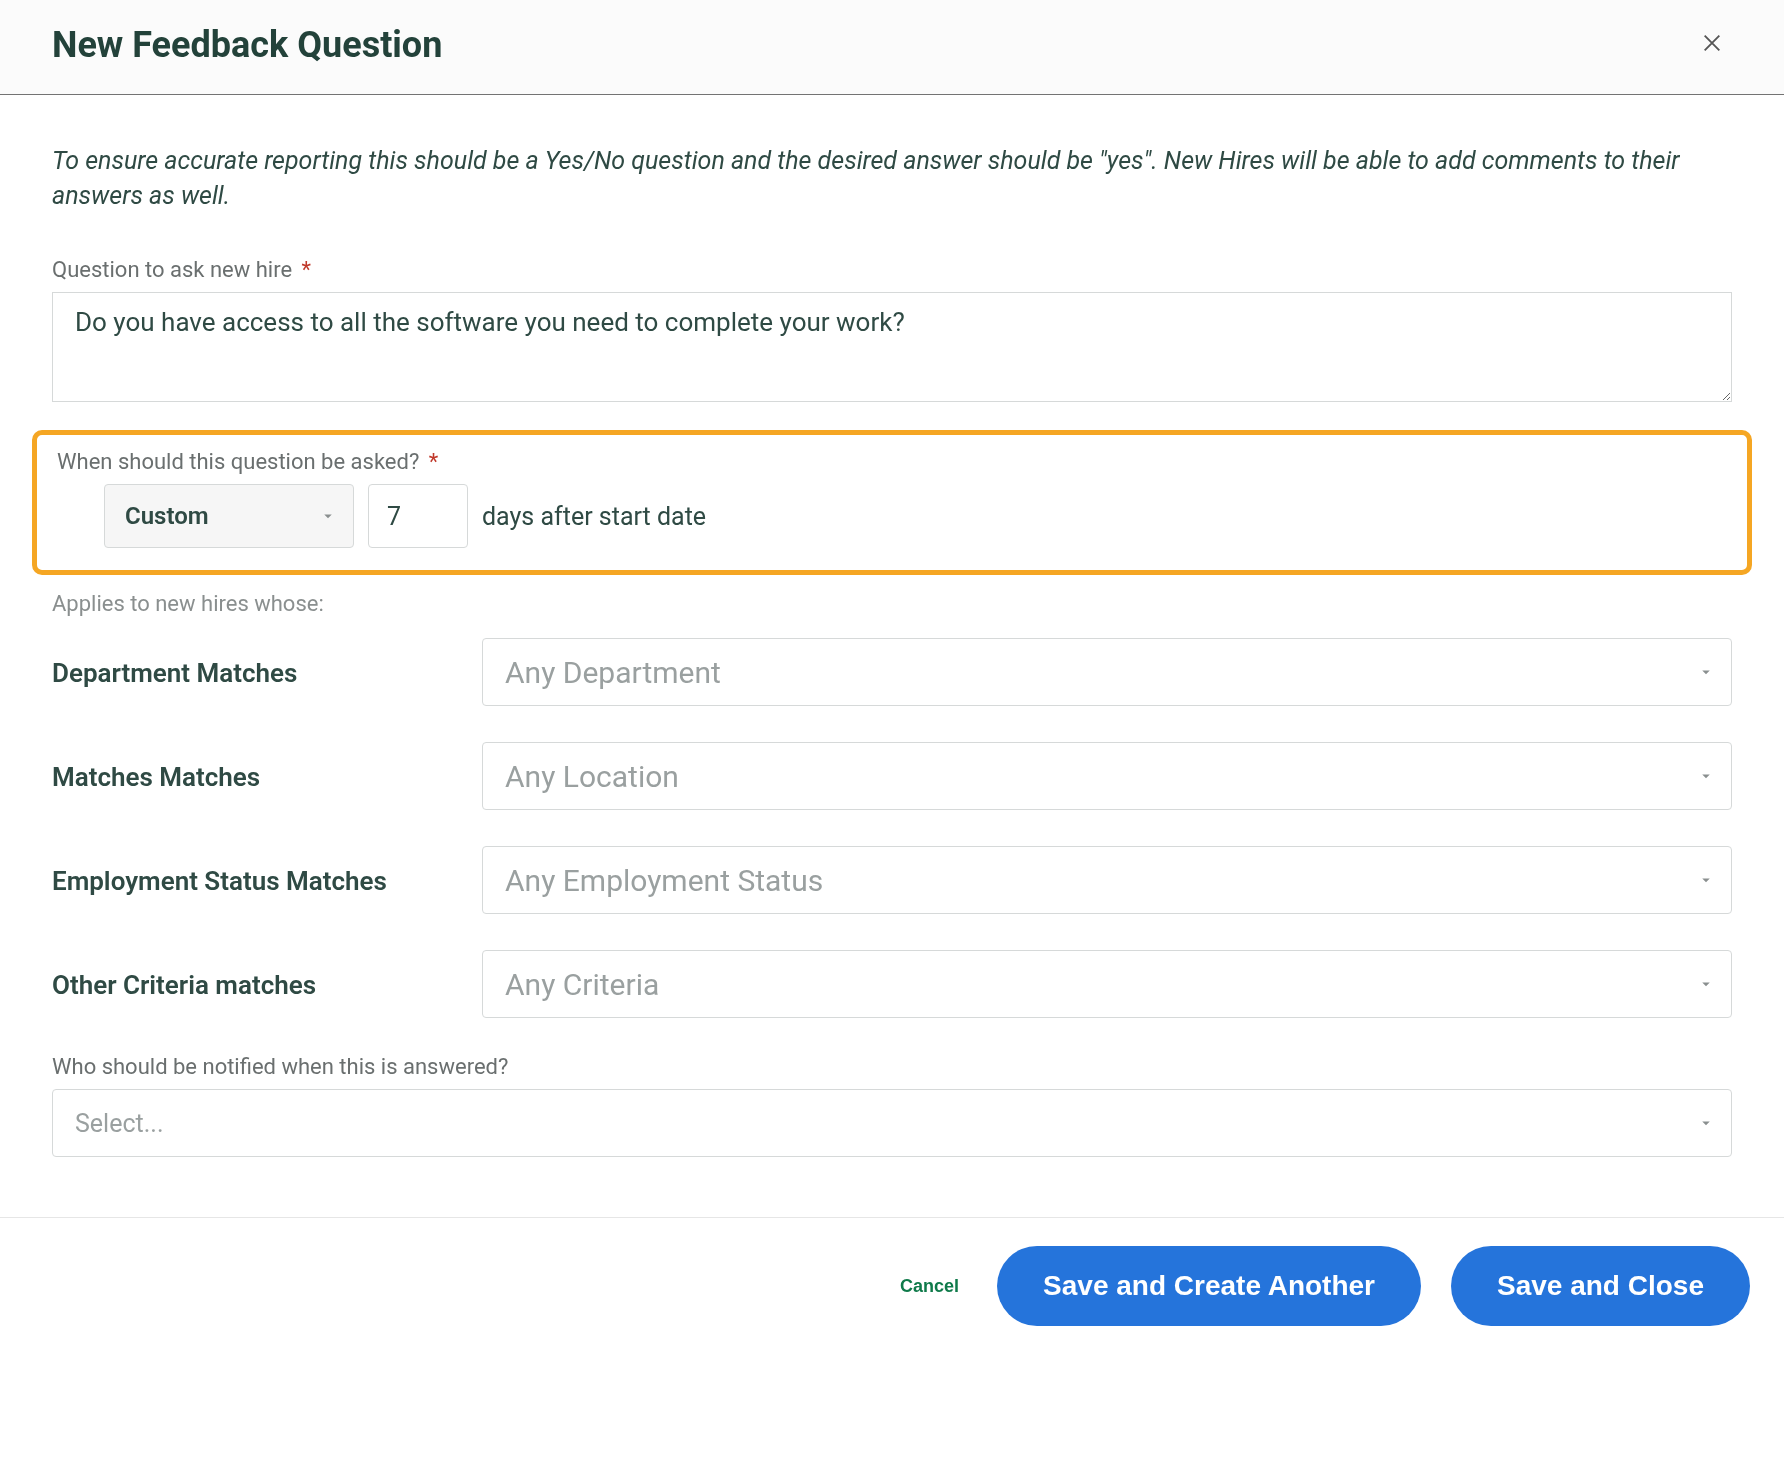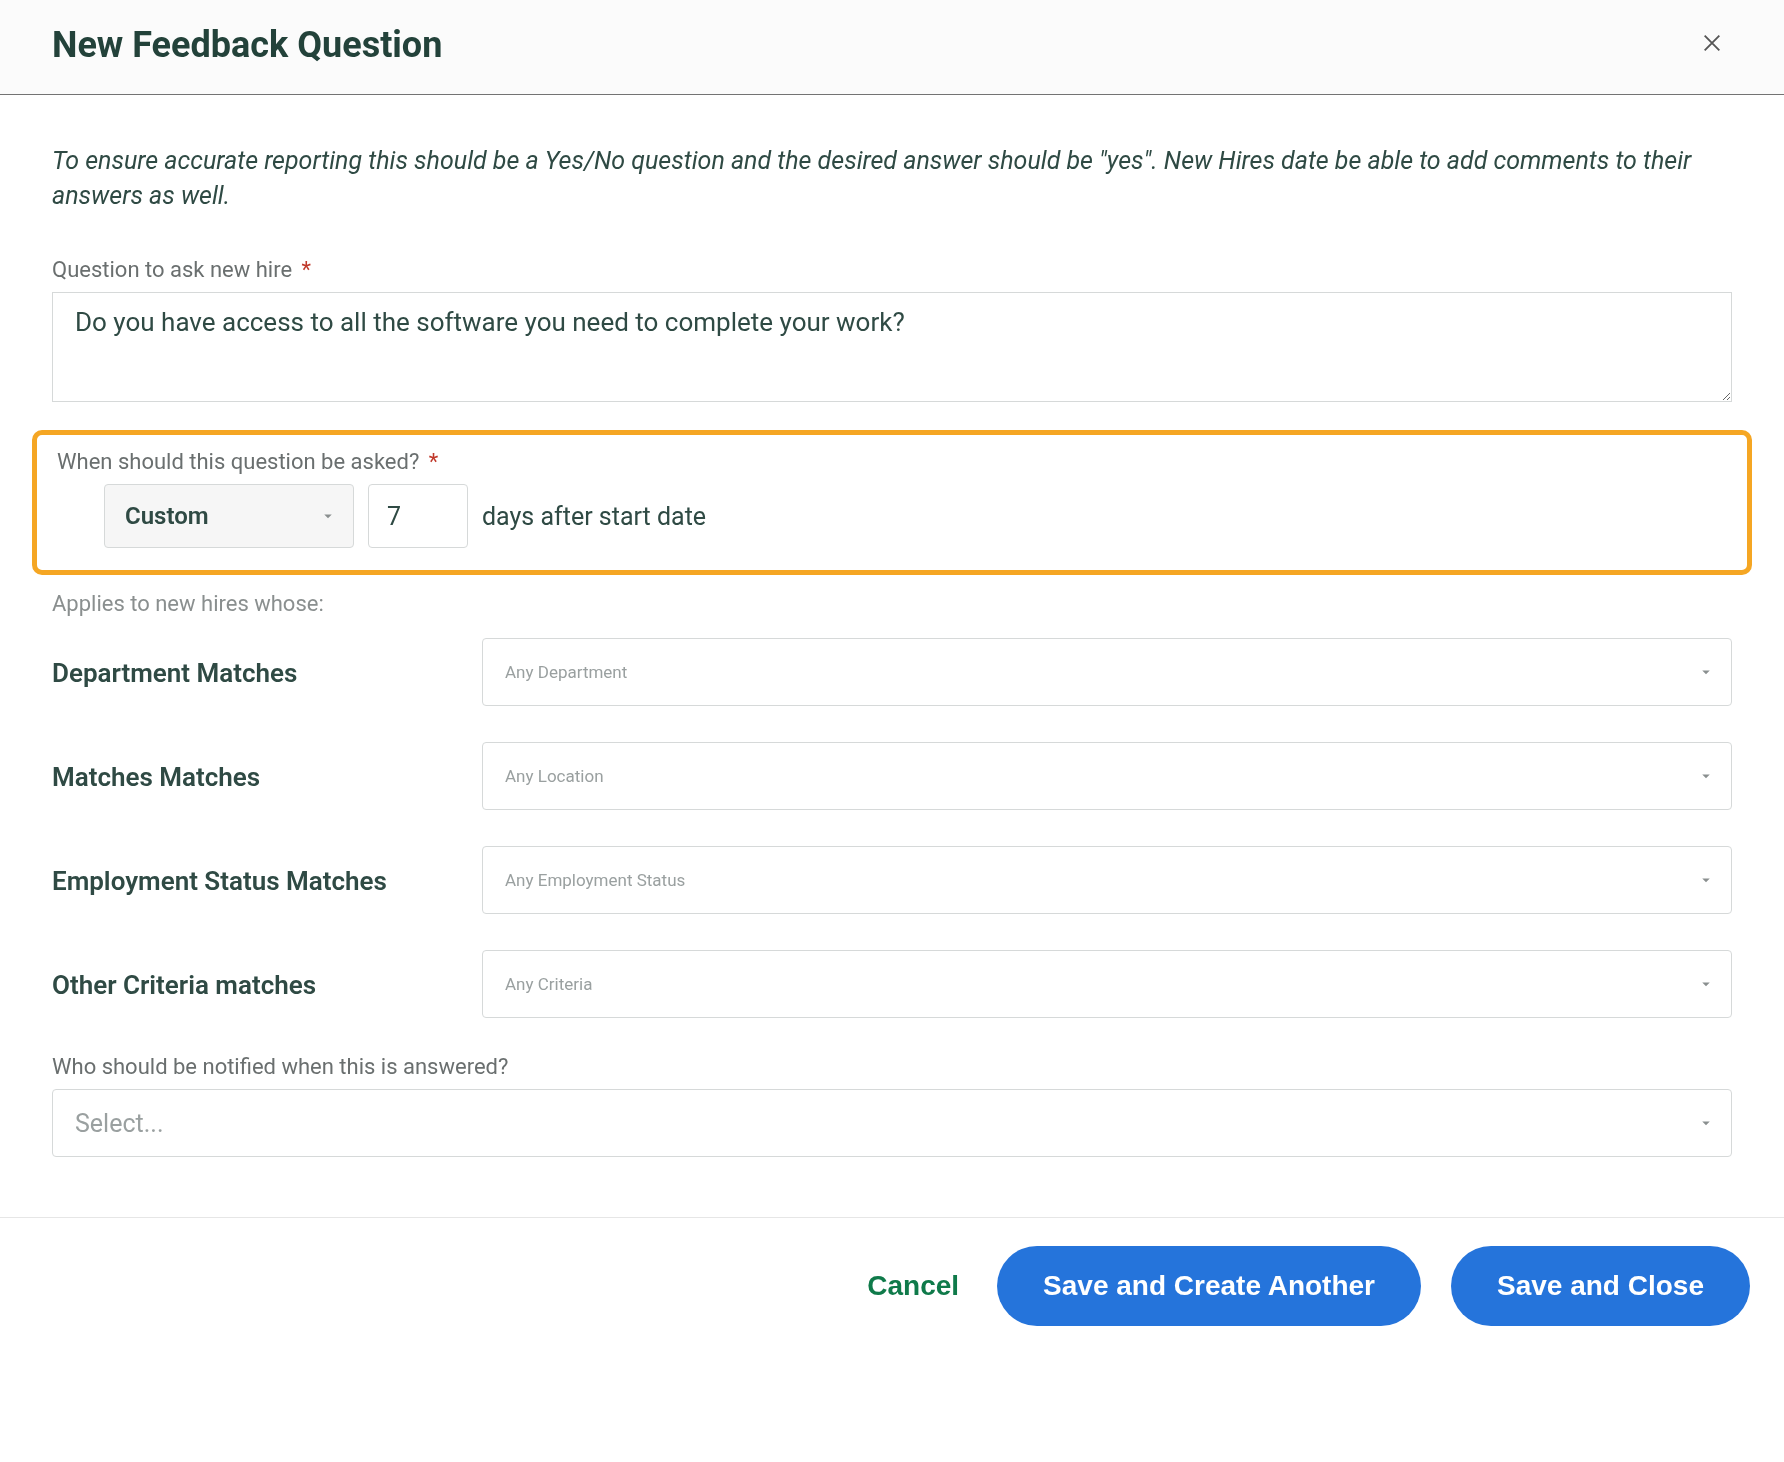--- a/index.html
+++ b/index.html
@@ -135,21 +135,21 @@
     line-height: 1.35;
   }
   .criteria-select {
     flex: 1;
     height: 68px;
     border: 1px solid #d6d9d9;
     border-radius: 4px;
     padding: 0 50px 0 22px;
     display: flex;
     align-items: center;
-    font-size: 17px;
+    font-size: 30px;
     color: #9aa0a0;
     position: relative;
     cursor: pointer;
     background: #fff;
   }
   .notify-section { margin-top: 26px; }
   .notify-select {
     width: 100%;
     height: 68px;
     border: 1px solid #d6d9d9;
@@ -166,21 +166,21 @@
   }
   .modal-footer {
     border-top: 1px solid #e6e6e6;
     padding: 28px 34px 40px 0;
     display: flex;
     justify-content: flex-end;
     align-items: center;
     gap: 30px;
   }
   .btn-link {
-    font-size: 28px;
+    font-size: 18px;
     font-weight: 600;
     color: #0f7a4a;
     background: none;
     border: none;
     cursor: pointer;
     padding: 10px 8px;
   }
   .btn-primary {
     font-size: 28px;
     font-weight: 600;
@@ -203,21 +203,21 @@
       <span>
         <svg viewBox="0 0 24 24" fill="none">
             <path d="M4 4 L20 20 M20 4 L4 20"></path>
           </svg>
       </span>
     </div>
   </div>
 
   <div class="modal-body">
 
-    <p class="help-text">To ensure accurate reporting this should be a Yes/No question and the desired answer should be "yes". New Hires date be able to add comments to their answers as well.</p>
+    <p class="help-text">To ensure accurate reporting this should be a Yes/No question and the desired answer should be "yes". New Hires will be able to add comments to their answers as well.</p>
 
     <div>
       <div class="field-label">
         <span>Question to ask new hire</span>
         <span class="required-star">*</span>
       </div>
       <textarea class="textarea" style="">Do you have access to all the software you need to complete your work?</textarea>
     </div>
 
     <div class="highlight-box">

